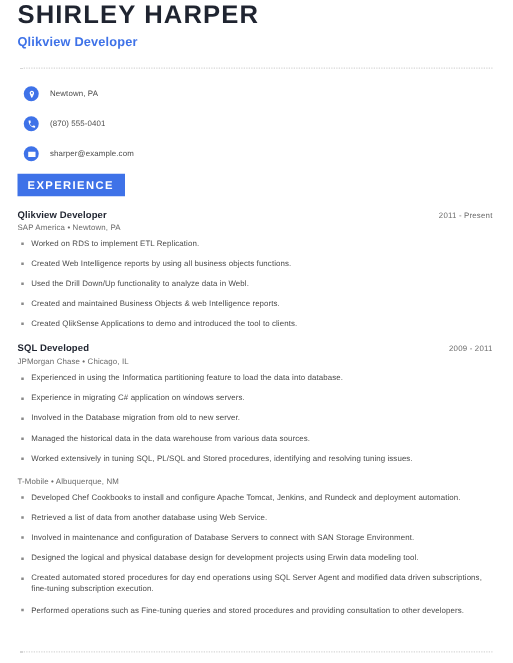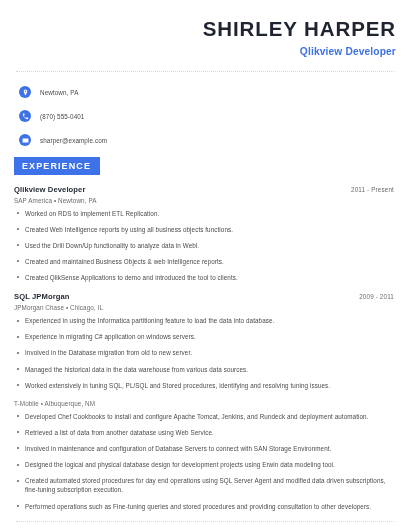--- a/index.html
+++ b/index.html
@@ -18,22 +18,21 @@
 
   .page {
     width: 410px;
     height: 530px;
     padding: 0 14px;
     position: relative;
   }
 
   
   .header {
-    padding-top: 17px;
-    text-align: right;
+    text-align: left;
   }
 
   .full-name {
     font-size: 20.5px;
     font-weight: bold;
     letter-spacing: 0.9px;
     color: #1f2430;
     line-height: 1.15;
   }
 
@@ -219,21 +218,21 @@
         <li>Worked on RDS to implement ETL Replication.</li>
         <li>Created Web Intelligence reports by using all business objects functions.</li>
         <li>Used the Drill Down/Up functionality to analyze data in Webl.</li>
         <li>Created and maintained Business Objects &amp; web Intelligence reports.</li>
         <li>Created QlikSense Applications to demo and introduced the tool to clients.</li>
       </ul>
     </div>
 
     <div class="job">
       <div class="job-head">
-        <span class="job-role">SQL JPMorgan</span>
+        <span class="job-role">SQL Developed</span>
         <span class="job-dates">2009 - 2011</span>
       </div>
       <div class="job-company">JPMorgan Chase  •  Chicago, IL</div>
       <ul class="bullets">
         <li>Experienced in using the Informatica partitioning feature to load the data into database.</li>
         <li>Experience in migrating C# application on windows servers.</li>
         <li>Involved in the Database migration from old to new server.</li>
         <li>Managed the historical data in the data warehouse from various data sources.</li>
         <li>Worked extensively in tuning SQL, PL/SQL and Stored procedures, identifying and resolving tuning issues.</li>
       </ul>

